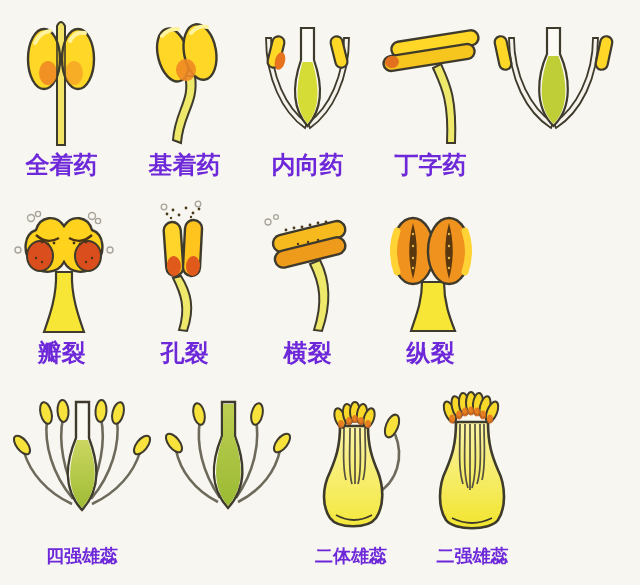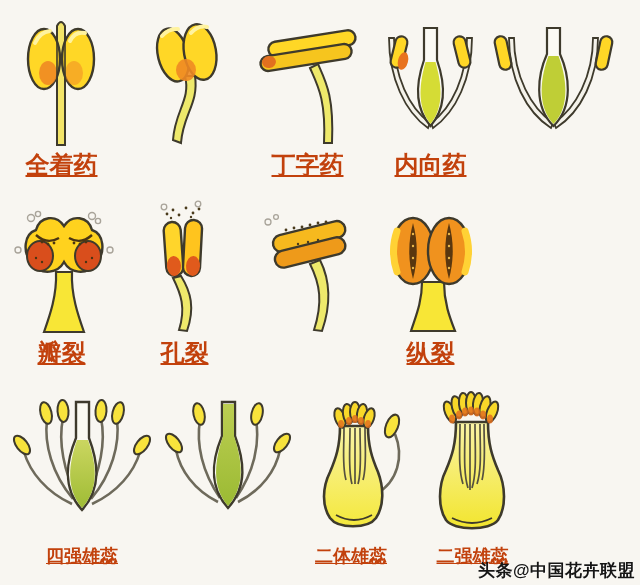--- a/index.html
+++ b/index.html
@@ -4,22 +4,22 @@
 <style>
   html,body{margin:0;padding:0;}
   .page{position:relative;width:640px;height:585px;background:#F8F6F1;overflow:hidden;
         font-family:"Liberation Sans","DejaVu Sans",sans-serif;}
   .row{display:flex;}
   .row-a{width:615px;margin:12px auto 0 0;}
   .row-b{width:615px;margin:16px auto 16px 0;}
   .row-c{margin:10px auto 0 0;}
   .cell{display:flex;flex-direction:column;align-items:center;}
   .row-a .cell,.row-b .cell{width:123px;}
-  .cap{font-size:24px;font-weight:700;color:#c2410c;height:34px;line-height:30px;
-       white-space:nowrap;text-align:center;text-decoration:underline;}
+  .cap{font-size:24px;font-weight:700;color:#6d28d9;height:34px;line-height:30px;
+       white-space:nowrap;text-align:center;}
   .row-c .cap{font-size:18px;font-weight:800;margin-top:6px;height:30px;line-height:28px;}
   .r3c1{width:164px}.r3c2{width:128px}.r3c3{width:118px}.r3c4{width:125px}
   svg{display:block;}
   .wm{position:absolute;right:5px;bottom:3px;font-size:17px;font-weight:800;color:#161616;
       letter-spacing:.5px;text-shadow:1px 1px 0 rgba(255,255,255,.7);}
 </style>
 </head>
 <body>
 
 <div class="page">
@@ -42,43 +42,44 @@
 
     <div class="cell">
       <svg width="123" height="138" viewBox="0 0 123 138">
         <path d="M62,64 C68,88 52,98 50,128 L58,131 C60,102 76,92 72,64 Z" fill="#EEE96B" stroke="#3E3A2C" stroke-width="2"></path>
         <ellipse cx="50" cy="43" rx="15" ry="27" fill="#FFD726" stroke="#3E3A2C" stroke-width="2.4" transform="rotate(-14 50 43)"></ellipse>
         <ellipse cx="77" cy="40" rx="16" ry="28" fill="#FFD726" stroke="#3E3A2C" stroke-width="2.4" transform="rotate(-10 77 40)"></ellipse>
         <ellipse cx="63" cy="58" rx="10" ry="11" fill="#F08A24" opacity=".9"></ellipse>
         <path d="M39,24 Q46,16 55,17" stroke="#FFF3A0" stroke-width="4" fill="none" stroke-linecap="round"></path>
         <path d="M68,21 Q75,13 84,15" stroke="#FFF3A0" stroke-width="4" fill="none" stroke-linecap="round"></path>
       </svg>
-    </div>
-
-    <div class="cell">
-      <svg width="123" height="138" viewBox="0 0 123 138">
-        <path d="M72,52 C80,70 88,84 86,131 L78,131 C80,88 72,74 64,56 Z" fill="#EEE96B" stroke="#3E3A2C" stroke-width="2"></path>
-        <rect x="22" y="24" width="88" height="15" rx="7.5" fill="#FFD726" stroke="#3E3A2C" stroke-width="2.4" transform="rotate(-9 66 32)"></rect>
-        <rect x="14" y="38" width="92" height="15" rx="7.5" fill="#F6C51E" stroke="#3E3A2C" stroke-width="2.4" transform="rotate(-9 60 45)"></rect>
-        <ellipse cx="23" cy="50" rx="7" ry="6" fill="#E2701F" transform="rotate(-9 23 50)"></ellipse>
-      </svg>
-      <div class="cap">丁字药</div>
+      <div class="cap">基着药</div>
     </div>
 
     <div class="cell">
       <svg width="123" height="138" viewBox="0 0 123 138">
         <path d="M20,26 C20,66 36,100 59,116 L61,111 C40,96 25,64 25,26 Z" fill="#F4F2EA" stroke="#3E3A2C" stroke-width="1.8"></path>
         <path d="M103,26 C103,66 87,100 64,116 L62,111 C83,96 98,64 98,26 Z" fill="#F4F2EA" stroke="#3E3A2C" stroke-width="1.8"></path>
         <path d="M55,16 L68,16 L68,48 C75,68 79,94 61.5,114 C44,94 48,68 55,48 Z" fill="#FBFAF4" stroke="#3E3A2C" stroke-width="2.2"></path>
         <path d="M61.5,112 C47,94 51,70 56.5,50 L66.5,50 C72,70 76,94 61.5,112 Z" fill="#D5DC35"></path>
         <rect x="24" y="24" width="12" height="32" rx="6" fill="#FFD726" stroke="#3E3A2C" stroke-width="2.2" transform="rotate(14 30 40)"></rect>
         <ellipse cx="34" cy="49" rx="5" ry="9" fill="#E8731F" transform="rotate(14 34 49)"></ellipse>
         <rect x="87" y="24" width="12" height="32" rx="6" fill="#FFD726" stroke="#3E3A2C" stroke-width="2.2" transform="rotate(-14 93 40)"></rect>
       </svg>
       <div class="cap">内向药</div>
+    </div>
+
+    <div class="cell">
+      <svg width="123" height="138" viewBox="0 0 123 138">
+        <path d="M72,52 C80,70 88,84 86,131 L78,131 C80,88 72,74 64,56 Z" fill="#EEE96B" stroke="#3E3A2C" stroke-width="2"></path>
+        <rect x="22" y="24" width="88" height="15" rx="7.5" fill="#FFD726" stroke="#3E3A2C" stroke-width="2.4" transform="rotate(-9 66 32)"></rect>
+        <rect x="14" y="38" width="92" height="15" rx="7.5" fill="#F6C51E" stroke="#3E3A2C" stroke-width="2.4" transform="rotate(-9 60 45)"></rect>
+        <ellipse cx="23" cy="50" rx="7" ry="6" fill="#E2701F" transform="rotate(-9 23 50)"></ellipse>
+      </svg>
+      <div class="cap">丁字药</div>
     </div>
 
     <div class="cell">
       <svg width="123" height="138" viewBox="0 0 123 138">
         <path d="M17,26 C17,66 34,100 59,116 L61,111 C39,96 22,64 22,26 Z" fill="#F4F2EA" stroke="#3E3A2C" stroke-width="1.8"></path>
         <path d="M106,26 C106,66 89,100 64,116 L62,111 C84,96 101,64 101,26 Z" fill="#F4F2EA" stroke="#3E3A2C" stroke-width="1.8"></path>
         <path d="M55,16 L68,16 L68,42 C77,62 82,94 61.5,114 C41,94 46,62 55,42 Z" fill="#FBFAF4" stroke="#3E3A2C" stroke-width="2.2"></path>
         <path d="M61.5,112 C44,94 49,64 56.5,44 L66.5,44 C74,64 79,94 61.5,112 Z" fill="#BFCE36"></path>
         <rect x="5" y="24" width="12" height="34" rx="6" fill="#FFD726" stroke="#3E3A2C" stroke-width="2.2" transform="rotate(-12 11 41)"></rect>
         <rect x="106" y="24" width="12" height="34" rx="6" fill="#FFD726" stroke="#3E3A2C" stroke-width="2.2" transform="rotate(12 112 41)"></rect>
@@ -159,20 +160,21 @@
             <circle cx="80" cy="22" r="1.4"></circle>
           <circle cx="52" cy="44" r="1.2"></circle>
             <circle cx="62" cy="42" r="1.2"></circle>
             <circle cx="72" cy="40" r="1.2"></circle>
         </g>
         <g fill="none" stroke="#A9A49A" stroke-width="1.3">
           <circle cx="22" cy="22" r="3"></circle>
             <circle cx="30" cy="17" r="2.4"></circle>
         </g>
       </svg>
+      <div class="cap">横裂</div>
     </div>
 
     <div class="cell">
       <svg width="123" height="138" viewBox="0 0 123 138">
         <path d="M53,82 C53,103 46,118 42,131 L86,131 C81,118 75,103 75,82 Z" fill="#F8E636" stroke="#3E3A2C" stroke-width="2.2"></path>
         <ellipse cx="44" cy="51" rx="21" ry="33" fill="#F0921E" stroke="#3E3A2C" stroke-width="2.4"></ellipse>
         <ellipse cx="80" cy="51" rx="21" ry="33" fill="#F0921E" stroke="#3E3A2C" stroke-width="2.4"></ellipse>
         <path d="M28,31 Q21,51 28,72" stroke="#FFD235" stroke-width="7" fill="none" stroke-linecap="round"></path>
         <path d="M96,31 Q103,51 96,72" stroke="#FFD235" stroke-width="7" fill="none" stroke-linecap="round"></path>
         <path d="M44,23 C39,42 39,60 44,79 C49,60 49,42 44,23 Z" fill="#59370F"></path>
@@ -321,14 +323,13 @@
             <ellipse cx="61" cy="23" rx="3" ry="4.5"></ellipse>
           <ellipse cx="67" cy="24" rx="3" ry="4.5"></ellipse>
             <ellipse cx="73" cy="27" rx="3" ry="4.5"></ellipse>
           <ellipse cx="80" cy="31" rx="3" ry="4.5"></ellipse>
         </g>
       </svg>
       <div class="cap">二强雄蕊</div>
     </div>
   </div>
 
-  <div class="wm">头条@中国花卉联盟</div>
 </div>
 
 </body></html>

